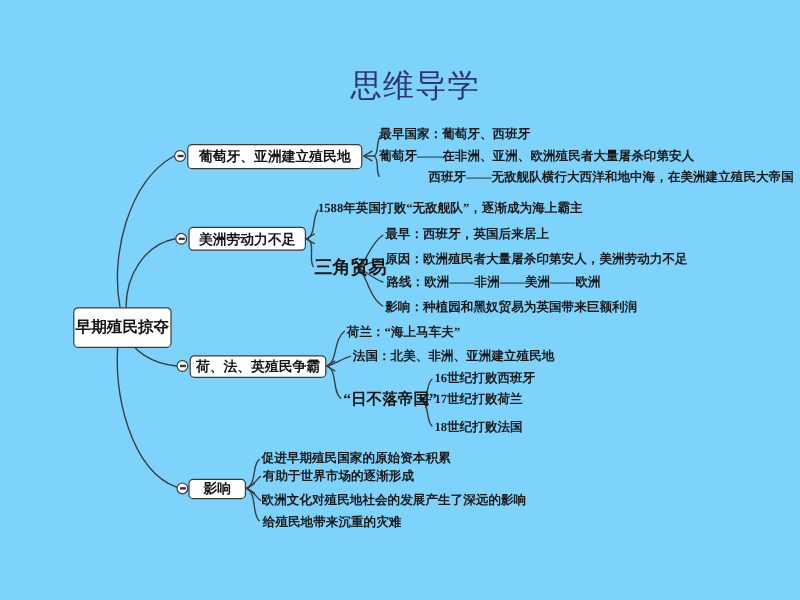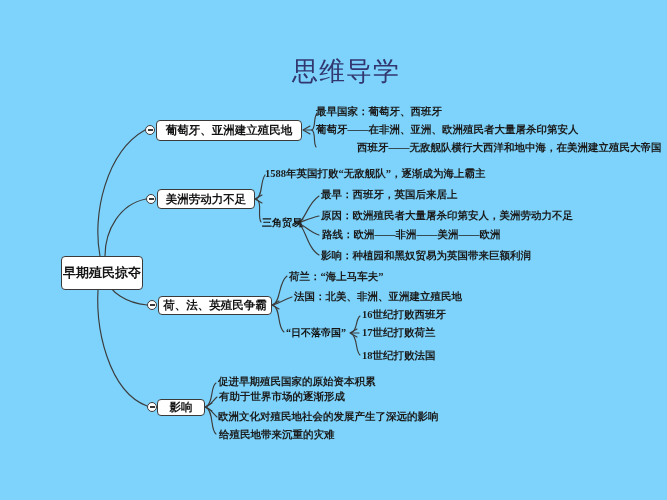--- a/index.html
+++ b/index.html
@@ -22,21 +22,21 @@
     position:absolute;width:10px;height:10px;border:1.1px solid #3a3a3a;border-radius:50%;
     background:#fff;display:flex;align-items:center;justify-content:center;box-sizing:border-box;
   }
   .toggle .minus{width:5px;height:1.2px;background:#3a3a3a;}
   .leaf{
     position:absolute;transform:translateY(-50%);white-space:nowrap;
     font-size:10.5px;font-weight:600;color:#1b1b1b;
   }
   .sublabel{
     position:absolute;transform:translateY(-50%);white-space:nowrap;
-    font-size:10px;font-weight:700;color:#141414;
+    font-size:15px;font-weight:700;color:#141414;
   }
 </style>
 </head>
 <body>
 
 <div class="stage">
 
   <div class="title">思维导学</div>
 
   <svg class="links" width="667" height="500" viewBox="0 0 667 500">
@@ -106,21 +106,21 @@
 
   <div class="leaf" style="left:265px;top:174px;">1588年英国打败“无敌舰队”，逐渐成为海上霸主</div>
   <div class="sublabel" style="left:262px;top:223px;">三角贸易</div>
   <div class="leaf" style="left:321px;top:195px;">最早：西班牙，英国后来居上</div>
   <div class="leaf" style="left:321px;top:216px;">原因：欧洲殖民者大量屠杀印第安人，美洲劳动力不足</div>
   <div class="leaf" style="left:322px;top:235px;">路线：欧洲——非洲——美洲——欧洲</div>
   <div class="leaf" style="left:321px;top:256px;">影响：种植园和黑奴贸易为英国带来巨额利润</div>
 
   <div class="leaf" style="left:289px;top:277px;">荷兰：“海上马车夫”</div>
   <div class="leaf" style="left:294px;top:297px;">法国：北美、非洲、亚洲建立殖民地</div>
-  <div class="sublabel" style="left:286px;top:333px;font-size:10px;">“日不落帝国”</div>
+  <div class="sublabel" style="left:286px;top:333px;font-size:13px;">“日不落帝国”</div>
   <div class="leaf" style="left:362px;top:315px;">16世纪打败西班牙</div>
   <div class="leaf" style="left:362px;top:333px;">17世纪打败荷兰</div>
   <div class="leaf" style="left:362px;top:356px;">18世纪打败法国</div>
 
   <div class="leaf" style="left:218px;top:382px;">促进早期殖民国家的原始资本积累</div>
   <div class="leaf" style="left:219px;top:397px;">有助于世界市场的逐渐形成</div>
   <div class="leaf" style="left:218px;top:417px;">欧洲文化对殖民地社会的发展产生了深远的影响</div>
   <div class="leaf" style="left:219px;top:435px;">给殖民地带来沉重的灾难</div>
 
 </div>

